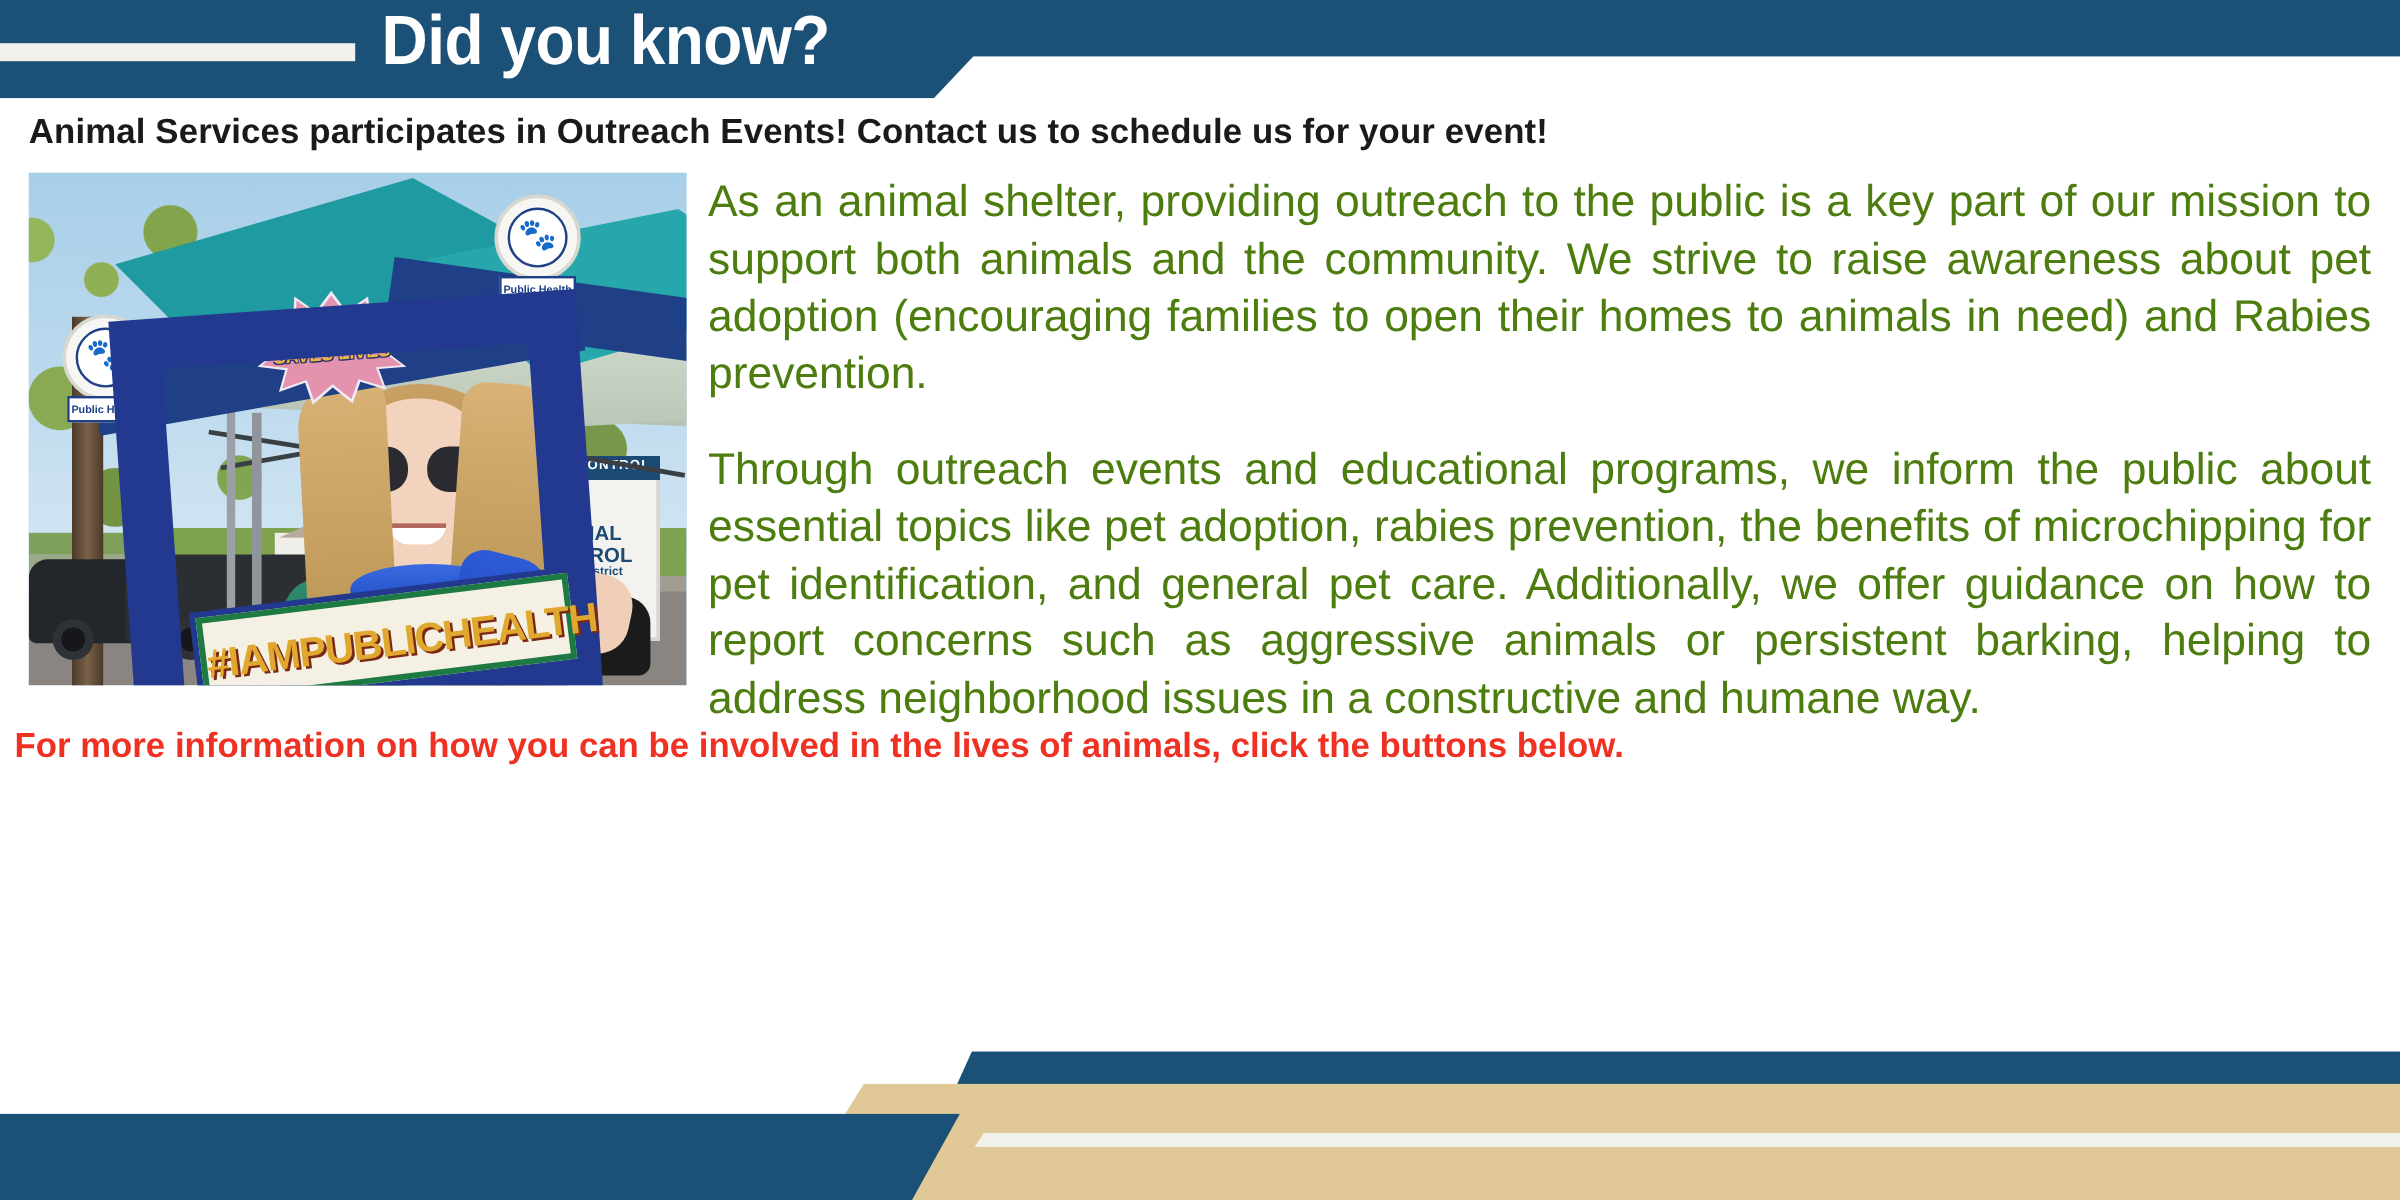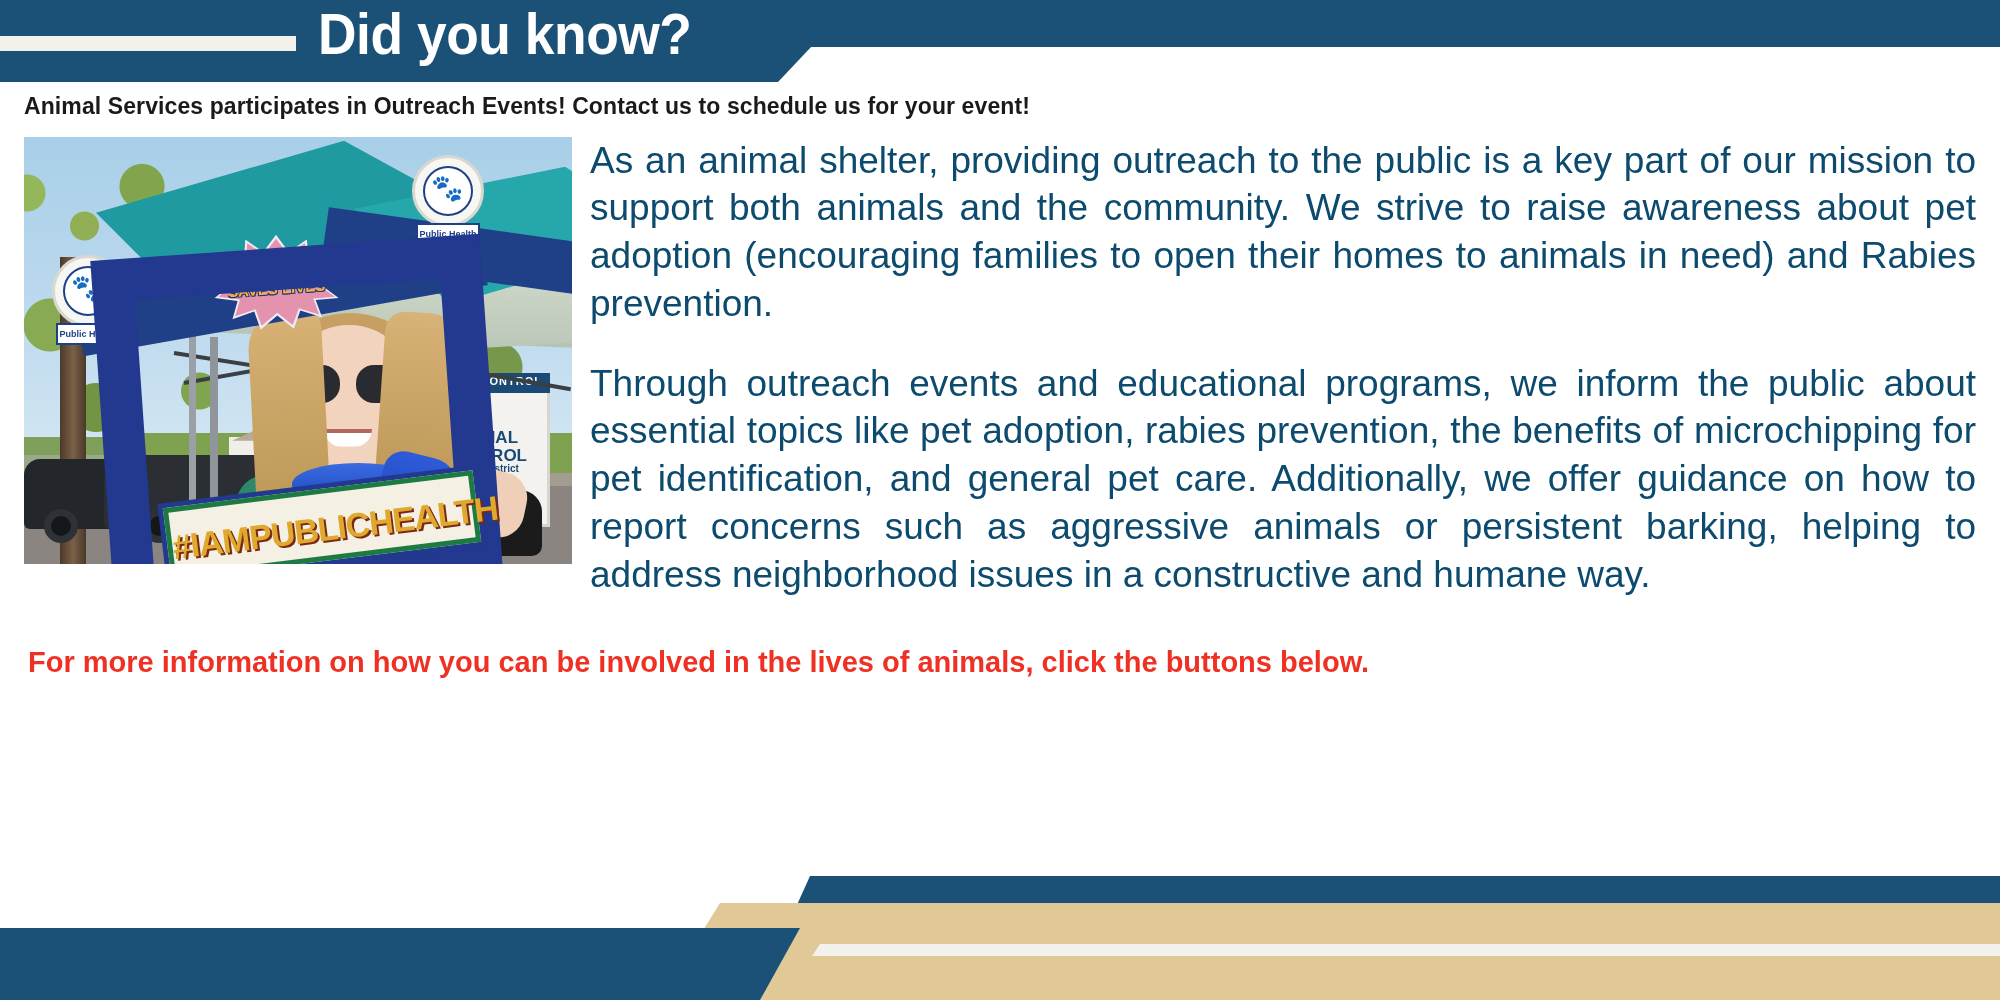--- a/index.html
+++ b/index.html
@@ -16,34 +16,34 @@
   .header-rule { position:absolute; left:0; top:36px; width:296px; height:15px; background:#f2f1ec; z-index:4; }
   .header-title { position:absolute; left:318px; top:-3px; height:80px; line-height:74px;
      color:#ffffff; font-size:58px; font-weight:bold; letter-spacing:-0.5px;
      font-family:"Liberation Sans Narrow","Liberation Sans", sans-serif;
      transform:scaleX(0.92); transform-origin:left center; white-space:nowrap; z-index:5; }
 
   
   .content { position:absolute; left:0; top:92px; width:2000px; }
 
   .lead { font-family:"Liberation Sans Narrow","Liberation Sans", sans-serif;
-     font-weight:bold; font-size:23px; color:#1a1a1a; line-height:1.25;
+     font-weight:bold; font-size:29px; color:#1a1a1a; line-height:1.25;
      padding:0 24px; letter-spacing:0.1px; white-space:nowrap; }
 
   .article { padding:0 24px; margin-top:16px; }
 
   .photo { float:left; width:548px; height:427px; margin:0 18px 4px 0;
      position:relative; overflow:hidden; background:#88b6d8; }
 
   .para { font-family:"Liberation Sans Narrow","Liberation Sans", sans-serif;
-     font-size:37px; line-height:1.29; color:#0c4a6e; text-align:justify;
+     font-size:37px; line-height:1.29; color:#4d7c0f; text-align:justify;
      text-justify:inter-word; }
   .para + .para { margin-top:32px; }
   .redline { clear:both; font-family:"Liberation Sans Narrow","Liberation Sans", sans-serif;
-     font-weight:bold; font-size:29px; color:#ef3124; padding:0 28px; margin-top:48px; }
+     font-weight:bold; font-size:29px; color:#ef3124; padding:0 12px; }
 
   
   .sky { position:absolute; inset:0;
      background:linear-gradient(#a8cfe8 0%, #bcd9ee 40%, #cfe4f2 70%, #dcecf6 100%); }
   .treeL { position:absolute; left:-20px; top:-10px; width:230px; height:330px;
      background:radial-gradient(circle at 35% 30%, #8fae4e 0 14px, transparent 15px),
                 radial-gradient(circle at 60% 18%, #7fa244 0 22px, transparent 23px),
                 radial-gradient(circle at 20% 60%, #86a84a 0 26px, transparent 27px),
                 radial-gradient(circle at 70% 55%, #9bbc5c 0 20px, transparent 21px),
                 radial-gradient(circle at 40% 85%, #6f9039 0 24px, transparent 25px),

